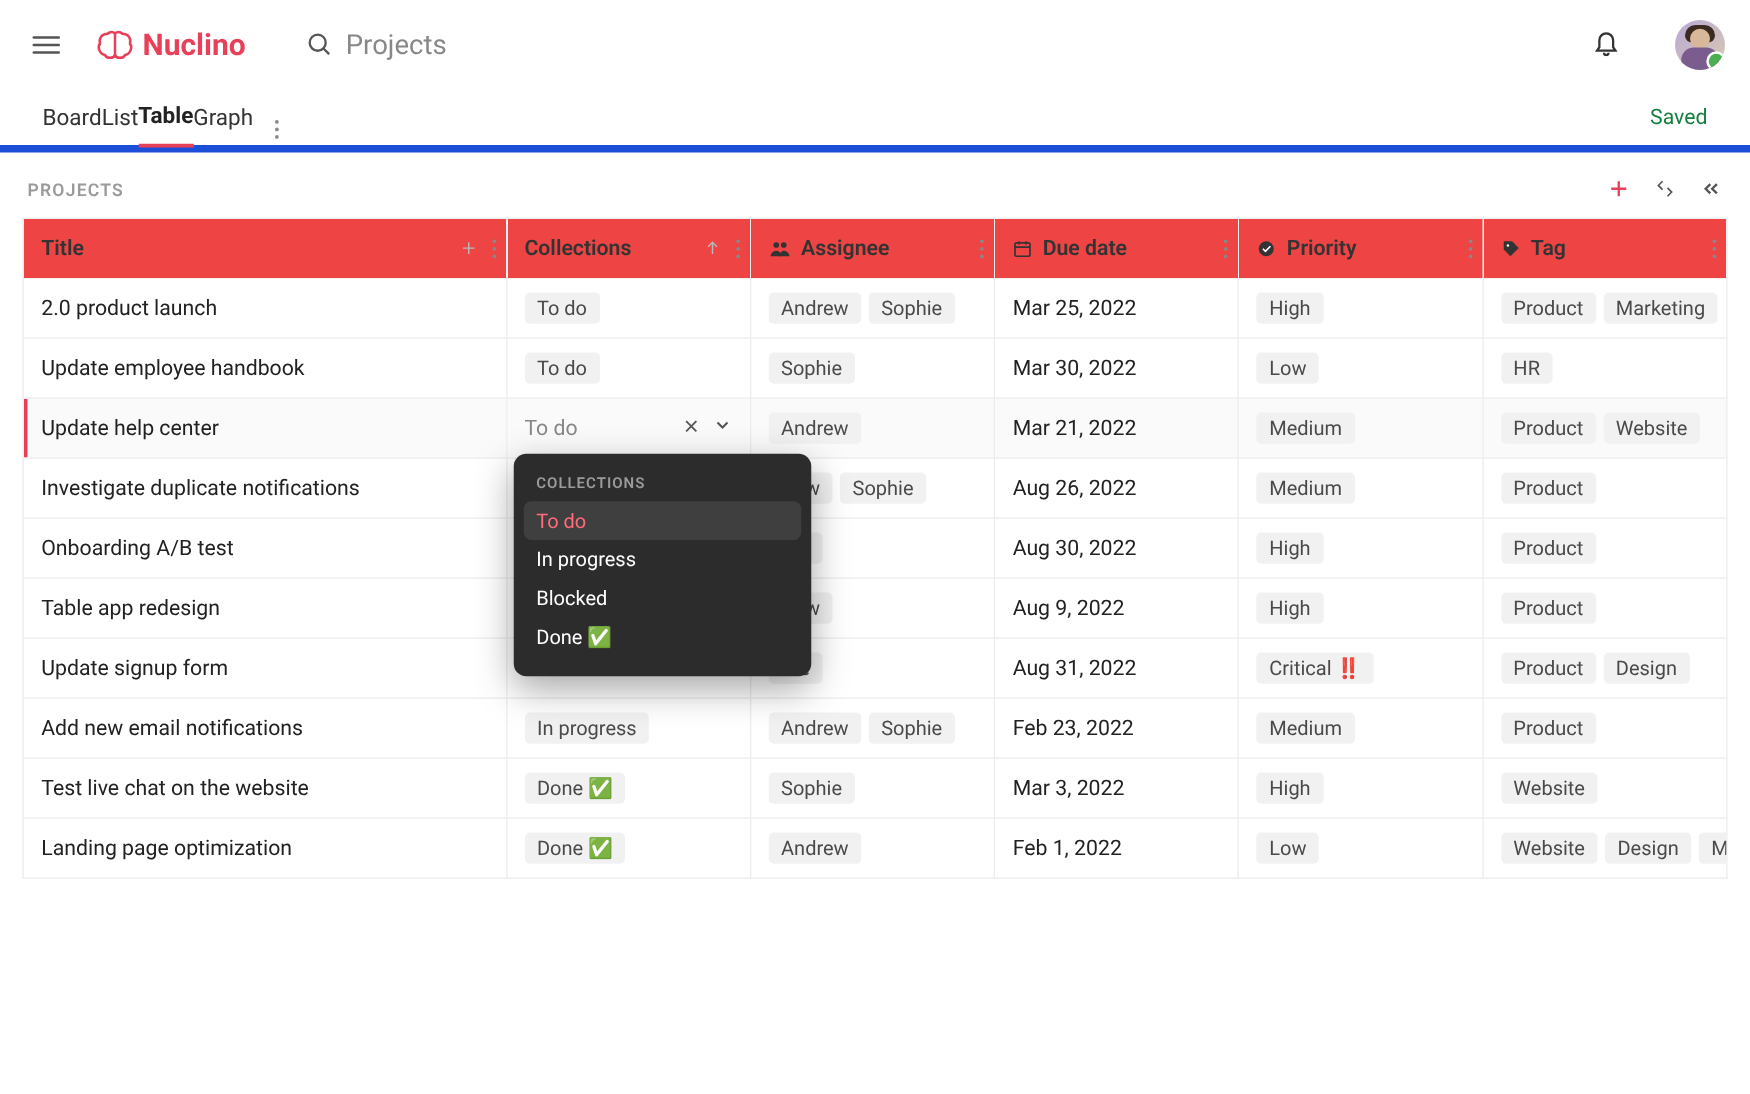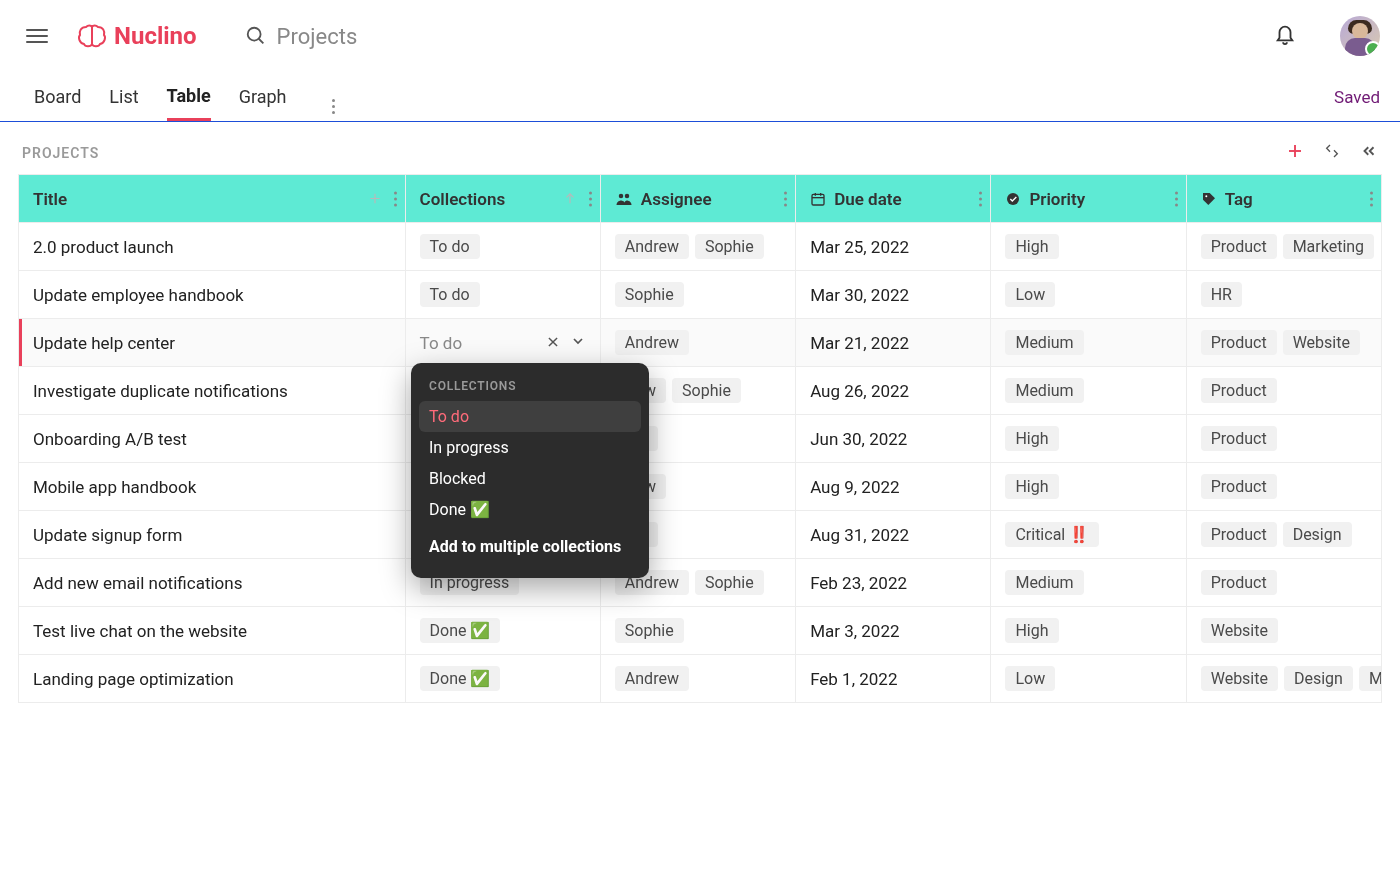--- a/index.html
+++ b/index.html
@@ -49,36 +49,35 @@
     position:absolute; inset:0;
     display:flex; align-items:flex-end; justify-content:center;
   }
   .avatar .head { width:16px; height:16px; border-radius:50%; background:#d9b89a; position:absolute; top:7px;}
   .avatar .body { width:30px; height:18px; border-radius:10px 10px 0 0; background:#7a5c8f; position:absolute; bottom:0;}
   .avatar .hair { width:24px; height:14px; border-radius:12px 12px 8px 8px; background:#3b2a1f; position:absolute; top:4px;}
 
   
   .viewbar {
     display:flex; align-items:center; height:50px; padding:0 34px;
-    border-bottom:1px solid #1d4ed8;
-    gap:28px;
+    border-bottom:6px solid #1d4ed8;
     position:relative;
     text-align:right;
   }
   .view-tab {
     font-size:18px; color:#333; padding:12px 0; cursor:pointer;
   }
   .view-tab.active {
     font-weight:700; border-bottom:3px solid #e9405a; color:#222;
   }
   .viewbar .more {
     width:20px; height:20px; cursor:pointer; color:#444;
   }
   .saved {
-    position:absolute; right:20px; color:#701a75; font-size:17px;
+    position:absolute; right:34px; color:#15803d; font-size:17px;
   }
 
   
   .section {
     display:flex; align-items:center; padding:20px 22px 10px;
   }
   .section-title {
     font-size:14px; letter-spacing:1px; color:#9a9a9a; font-weight:600;
   }
   .section-tools {
@@ -88,21 +87,21 @@
   .section-tools .plus { color:#e9405a; }
 
   
   .tablewrap { padding:0 18px; }
   table { border-collapse:collapse; width:100%; table-layout:fixed; }
   th, td {
     border:1px solid #ececec; padding:10px 14px; text-align:left;
     font-size:17px; vertical-align:middle; white-space:nowrap; overflow:hidden;
   }
   th {
-    background:#5eead4; font-weight:600; color:#333; height:48px;
+    background:#ef4444; font-weight:600; color:#333; height:48px;
     position:relative;
   }
   th .h-inner { display:flex; align-items:center; gap:8px; }
   th .h-actions {
     position:absolute; right:8px; top:50%; transform:translateY(-50%);
     display:flex; gap:12px; align-items:center; color:#b9b9b9;
   }
   th .h-actions svg, th .h-actions span { cursor:pointer; }
   tr td { height:48px; }
   .pill {
@@ -390,26 +389,26 @@
           <td></td>
           <td><span class="pill">…ew</span><span class="pill">Sophie</span></td>
           <td>Aug 26, 2022</td>
           <td><span class="pill">Medium</span></td>
           <td><span class="pill">Product</span></td>
         </tr>
         <tr>
           <td><span class="row-text">Onboarding A/B test</span></td>
           <td></td>
           <td><span class="pill">…ie</span></td>
-          <td>Jun 30, 2022</td>
+          <td>Aug 30, 2022</td>
           <td><span class="pill">High</span></td>
           <td><span class="pill">Product</span></td>
         </tr>
         <tr>
-          <td><span class="row-text">Mobile app handbook</span></td>
+          <td><span class="row-text">Table app redesign</span></td>
           <td></td>
           <td><span class="pill">…ew</span></td>
           <td>Aug 9, 2022</td>
           <td><span class="pill">High</span></td>
           <td><span class="pill">Product</span></td>
         </tr>
         <tr>
           <td><span class="row-text">Update signup form</span></td>
           <td></td>
           <td><span class="pill">…ie</span></td>
@@ -445,15 +444,14 @@
 </table>
 </div>
 
 <div class="popup">
   <div class="popup-title">COLLECTIONS</div>
   <div id="popup-items">
       <div class="popup-item highlight">To do</div>
       <div class="popup-item">In progress</div>
       <div class="popup-item">Blocked</div>
       <div class="popup-item">Done ✅</div>
-      <div class="popup-item bold">Add to multiple collections</div>
     </div>
 </div>
 
 </body></html>

